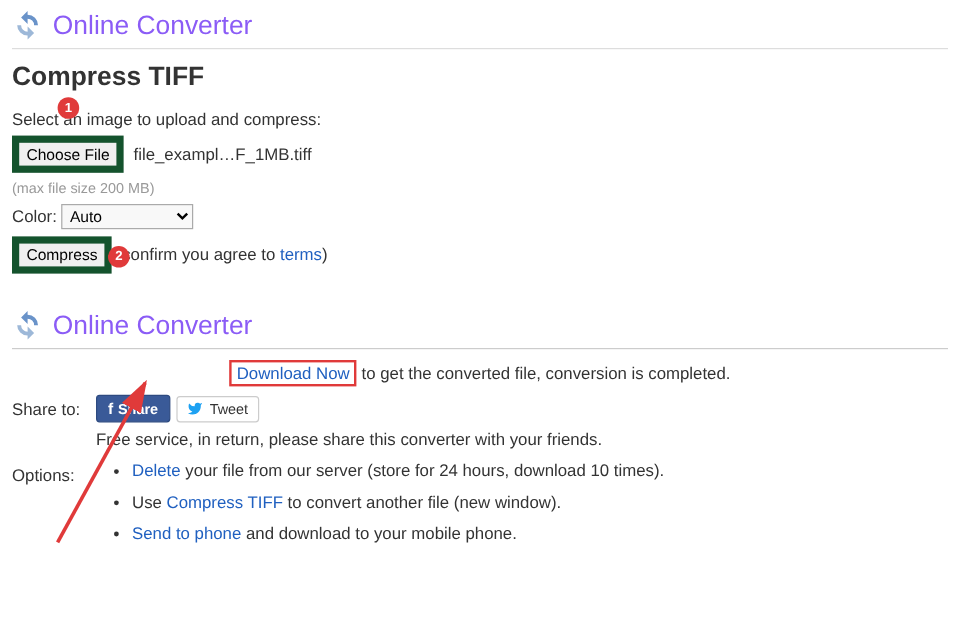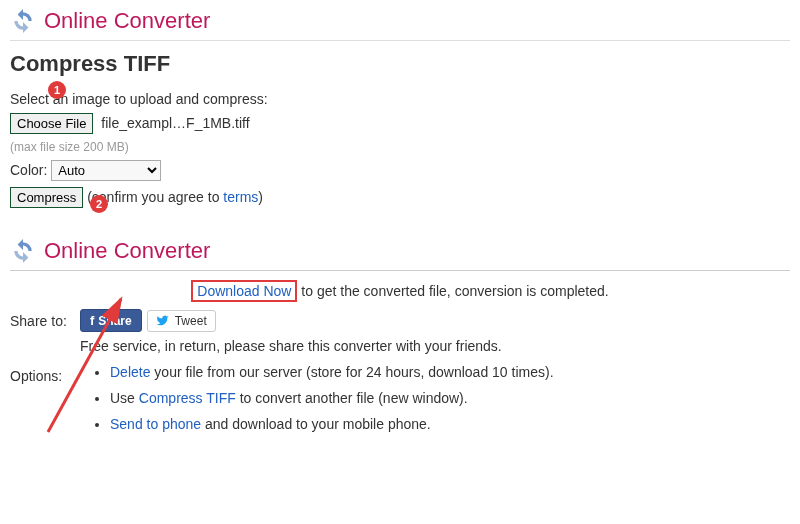--- a/index.html
+++ b/index.html
@@ -1,29 +1,29 @@
 <!DOCTYPE html>
 <html><head>
 <meta charset="utf-8">
 <style>
 * { margin: 0; padding: 0; box-sizing: border-box; }
 body { font-family: Arial, sans-serif; font-size: 14px; color: #333; background: #fff; width: 800px; }
 .container { padding: 8px 10px; }
 .logo-row { display: flex; align-items: center; gap: 8px; margin-bottom: 6px; }
 .logo-icon { width: 26px; height: 26px; }
-.logo-text { color: #be185d; font-size: 22px; font-weight: normal; }
+.logo-text { color: #8b5cf6; font-size: 22px; font-weight: normal; }
 hr.rule { border: none; border-top: 1px solid #ddd; margin: 4px 0 10px 0; }
 hr.rule2 { border: none; border-top: 1px solid #ccc; margin: 6px 0 12px 0; }
 a { color: #2060c0; text-decoration: none; }
 .breadcrumb { margin-bottom: 14px; }
 .breadcrumb span.sep { color: #333; padding: 0 3px; }
 h1.page-title { font-size: 22px; font-weight: bold; margin-bottom: 14px; }
 .line { margin-bottom: 6px; position: relative; }
 .muted { color: #999; font-size: 12px; }
-.btn { background: #f0f0f0; border: 1px solid #14532d; padding: 2px 6px; font-size: 13px; cursor: pointer; font-family: inherit; }
+.btn { background: #f0f0f0; border: 6px solid #14532d; padding: 2px 6px; font-size: 13px; cursor: pointer; font-family: inherit; }
 select { border: 1px solid #aaa; font-size: 13px; padding: 1px 2px; font-family: inherit; background: #f8f8f8; min-width: 110px; }
 .filename { font-size: 14px; margin-left: 4px; }
 .badge { position: absolute; width: 18px; height: 18px; background: #e03a3a; color: #fff; border-radius: 50%; font-size: 11px; display: flex; align-items: center; justify-content: center; font-weight: bold; }
 .badge1 { top: -10px; left: 38px; }
 .badge2 { top: 8px; left: 80px; }
 .section2 { margin-top: 30px; }
 .completed-wrap { text-align: center; margin-bottom: 10px; }
 .completed-title { font-weight: bold; font-size: 15px; margin-bottom: 6px; display: block; }
 .dl-box { display: inline; }
 .dl-link { border: 2px solid #e03a3a; padding: 1px 4px; }

